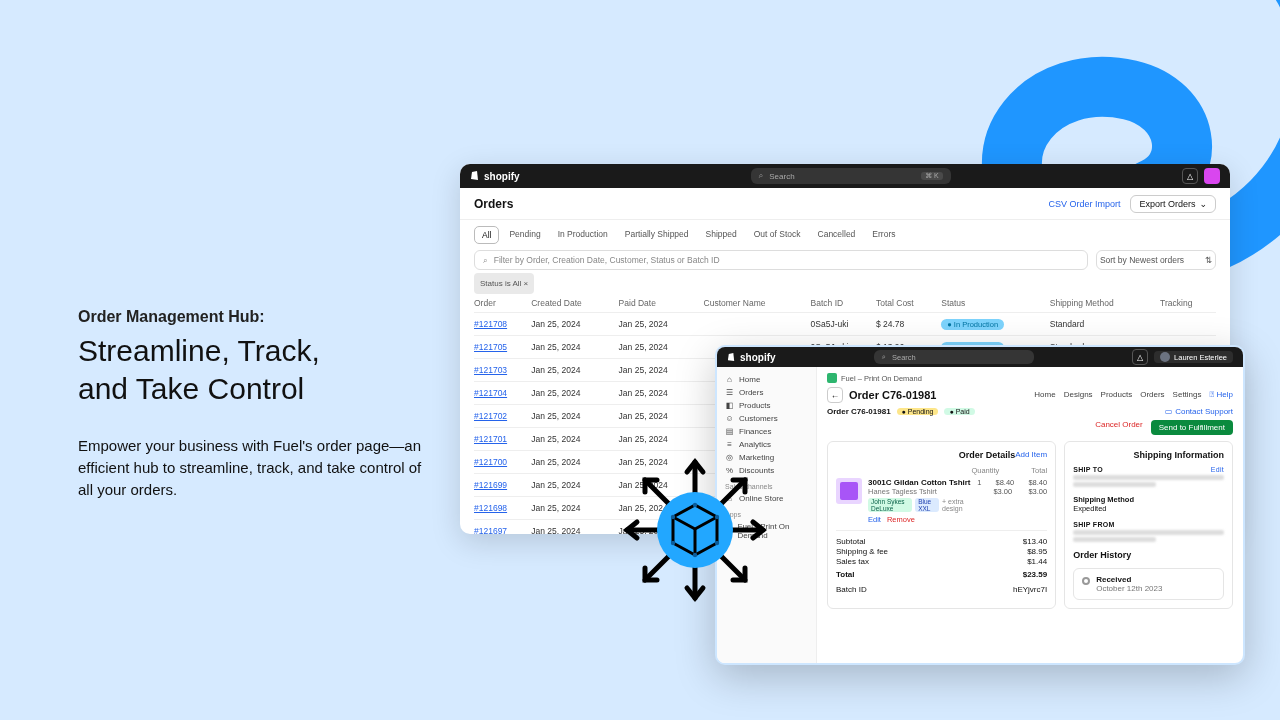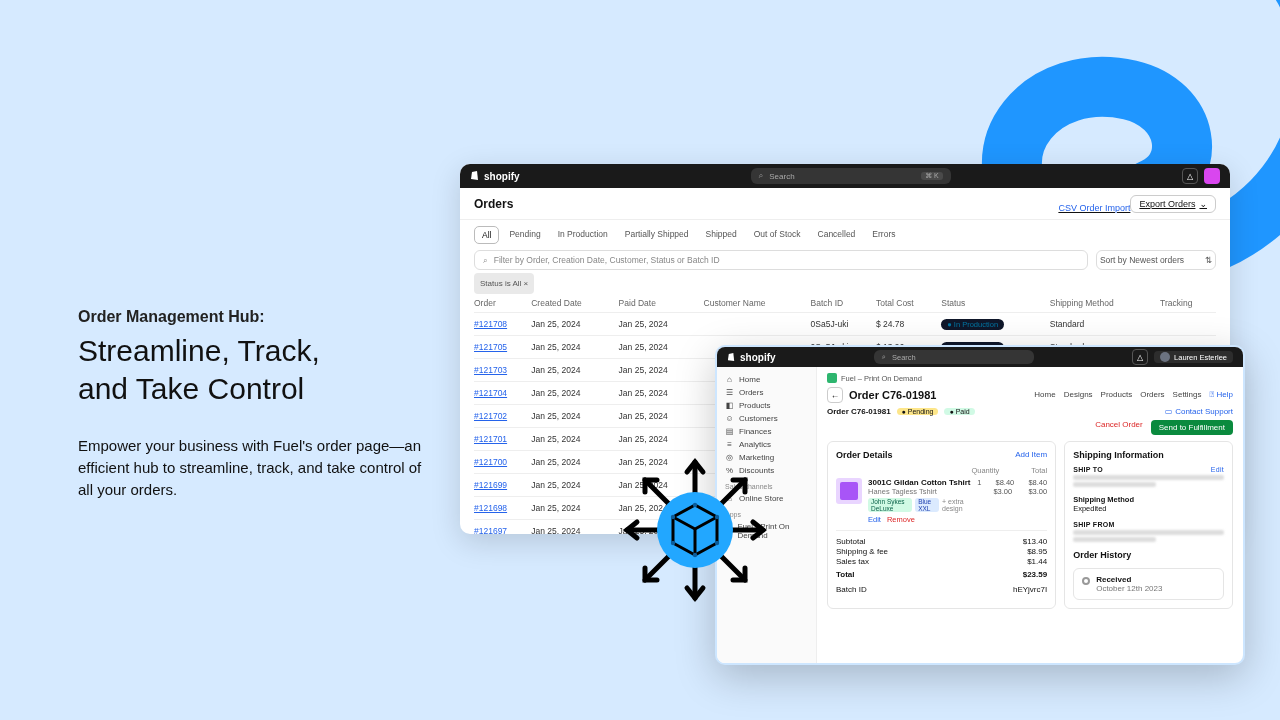--- a/index.html
+++ b/index.html
@@ -30,40 +30,40 @@
   .topbar .brand { font-weight: 700; display: flex; align-items: center; gap: 4px; font-size: 10px;}
   .search { flex: 1; display:flex; justify-content:center; }
   .search-pill { background: #353535; border-radius: 6px; height: 16px; width: 200px; display:flex; align-items:center; padding:0 8px; gap:6px; color:#aaa; font-size:8px;}
   .search-pill .kbd { margin-left:auto; background:#4a4a4a; border-radius:3px; padding:0 4px; font-size:7px;}
   .topbar .right { display:flex; align-items:center; gap:6px;}
   .bell { width:16px;height:16px;border:1px solid #555;border-radius:4px;display:flex;align-items:center;justify-content:center;font-size:8px;}
   .avatar-sq{width:16px;height:16px;background:#d946ef;border-radius:4px;}
 
   .orders-pagehead { height: 32px; display:flex; align-items:center; padding:0 14px; justify-content:space-between; border-bottom:1px solid #eee;}
   .orders-pagehead h1 { font-size:12px; font-weight:700;}
-  .head-actions { display:flex; align-items:flex-end;text-decoration:underline;}
+  .head-actions { display:flex; gap:10px; align-items:center;}
   .link-blue { color:#2563eb; font-size:9px; }
   .btn-outline { border:1px solid #ccc; border-radius:6px; padding:3px 8px; font-size:9px; display:flex; align-items:center;gap:4px;}
 
   .tabs-row { display:flex; gap:3px; padding: 6px 14px 0 14px;}
   .tab { font-size:8.5px; color:#555; padding:3px 7px; border-radius:5px; }
   .tab.active { border:1px solid #bbb; color:#111; }
 
   .filter-row { display:flex; gap:8px; padding:6px 14px;}
   .filter-box { flex:1; border:1px solid #ddd; border-radius:6px; height:20px; display:flex; align-items:center; padding:0 8px; color:#888; font-size:8.5px; gap:6px;}
   .sort-box { width:120px; border:1px solid #ddd; border-radius:6px; height:20px; display:flex;align-items:center;justify-content:center; font-size:8.5px; color:#555; gap:21px;}
 
   .chip-row { padding: 2px 14px 6px 14px;}
   .chip { background:#e9e9e9; border-radius:4px; font-size:8px; padding:6px 6px; color:#555;}
 
   table.orders { width:calc(100% - 28px); margin:0 14px; border-collapse:collapse; font-size:8.5px; color:#333;}
   table.orders th { text-align:left; font-weight:400; color:#666; padding:4px 0; }
   table.orders td { padding:6px 0; border-top:1px solid #eee;}
   table.orders td:first-child a { color:#2563eb; text-decoration:underline;}
-  .pill-prod { background:#0f172a; color:#0275a3; border-radius:8px; padding:1px 6px; font-size:7.5px; white-space:nowrap;}
+  .pill-prod { background:#7dd3fc; color:#0275a3; border-radius:8px; padding:1px 6px; font-size:7.5px; white-space:nowrap;}
 
   
   .win-detail {
     position: absolute; left: 715px; top: 345px; width: 530px; height: 320px;
     background: #fff; border-radius: 10px;
     box-shadow: 0 12px 40px rgba(0,0,0,.22);
     border: 2px solid #cde6ff;
     overflow:hidden; font-size:8.5px;
     display:flex; flex-direction:column;
   }
@@ -94,21 +94,21 @@
   .status-line .support{margin-left:auto;color:#2563eb;display:flex;align-items:center;gap:3px;}
 
   .action-line{display:flex;justify-content:flex-end;gap:8px;margin-bottom:6px;}
   .txt-red{color:#dc2626;font-size:8px;}
   .btn-green{background:#0a8a3e;color:#fff;border-radius:4px;padding:3px 8px;font-size:8px;}
 
   .cards{display:flex;gap:8px;}
   .card{border:1px solid #e5e5e5;border-radius:6px;padding:8px;font-size:8px;}
   .card-l{flex:1.4;}
   .card-r{flex:1;}
-  .card-head{display:flex;justify-content:space-between;font-weight:700;font-size:9px;margin-bottom:6px;}
+  .card-head{display:flex;justify-content:flex-end;font-weight:700;font-size:9px;margin-bottom:6px;}
   .card-head a{color:#2563eb;font-weight:400;font-size:8px;}
   .item-row{display:flex;gap:6px;align-items:flex-start;}
   .thumb{width:26px;height:26px;background:#e9d5ff;border-radius:3px;position:relative;}
   .thumb::after{content:"";position:absolute;inset:4px;background:#a855f7;border-radius:2px;}
   .item-meta{flex:1;}
   .item-meta .title{font-weight:700;}
   .item-meta .sub{color:#777;font-size:7.5px;}
   .tags{display:flex;gap:3px;margin-top:2px;}
   .tag{border-radius:3px;padding:0 3px;font-size:6.5px;}
   .tag-g{background:#d1fae5;color:#065f46;}

